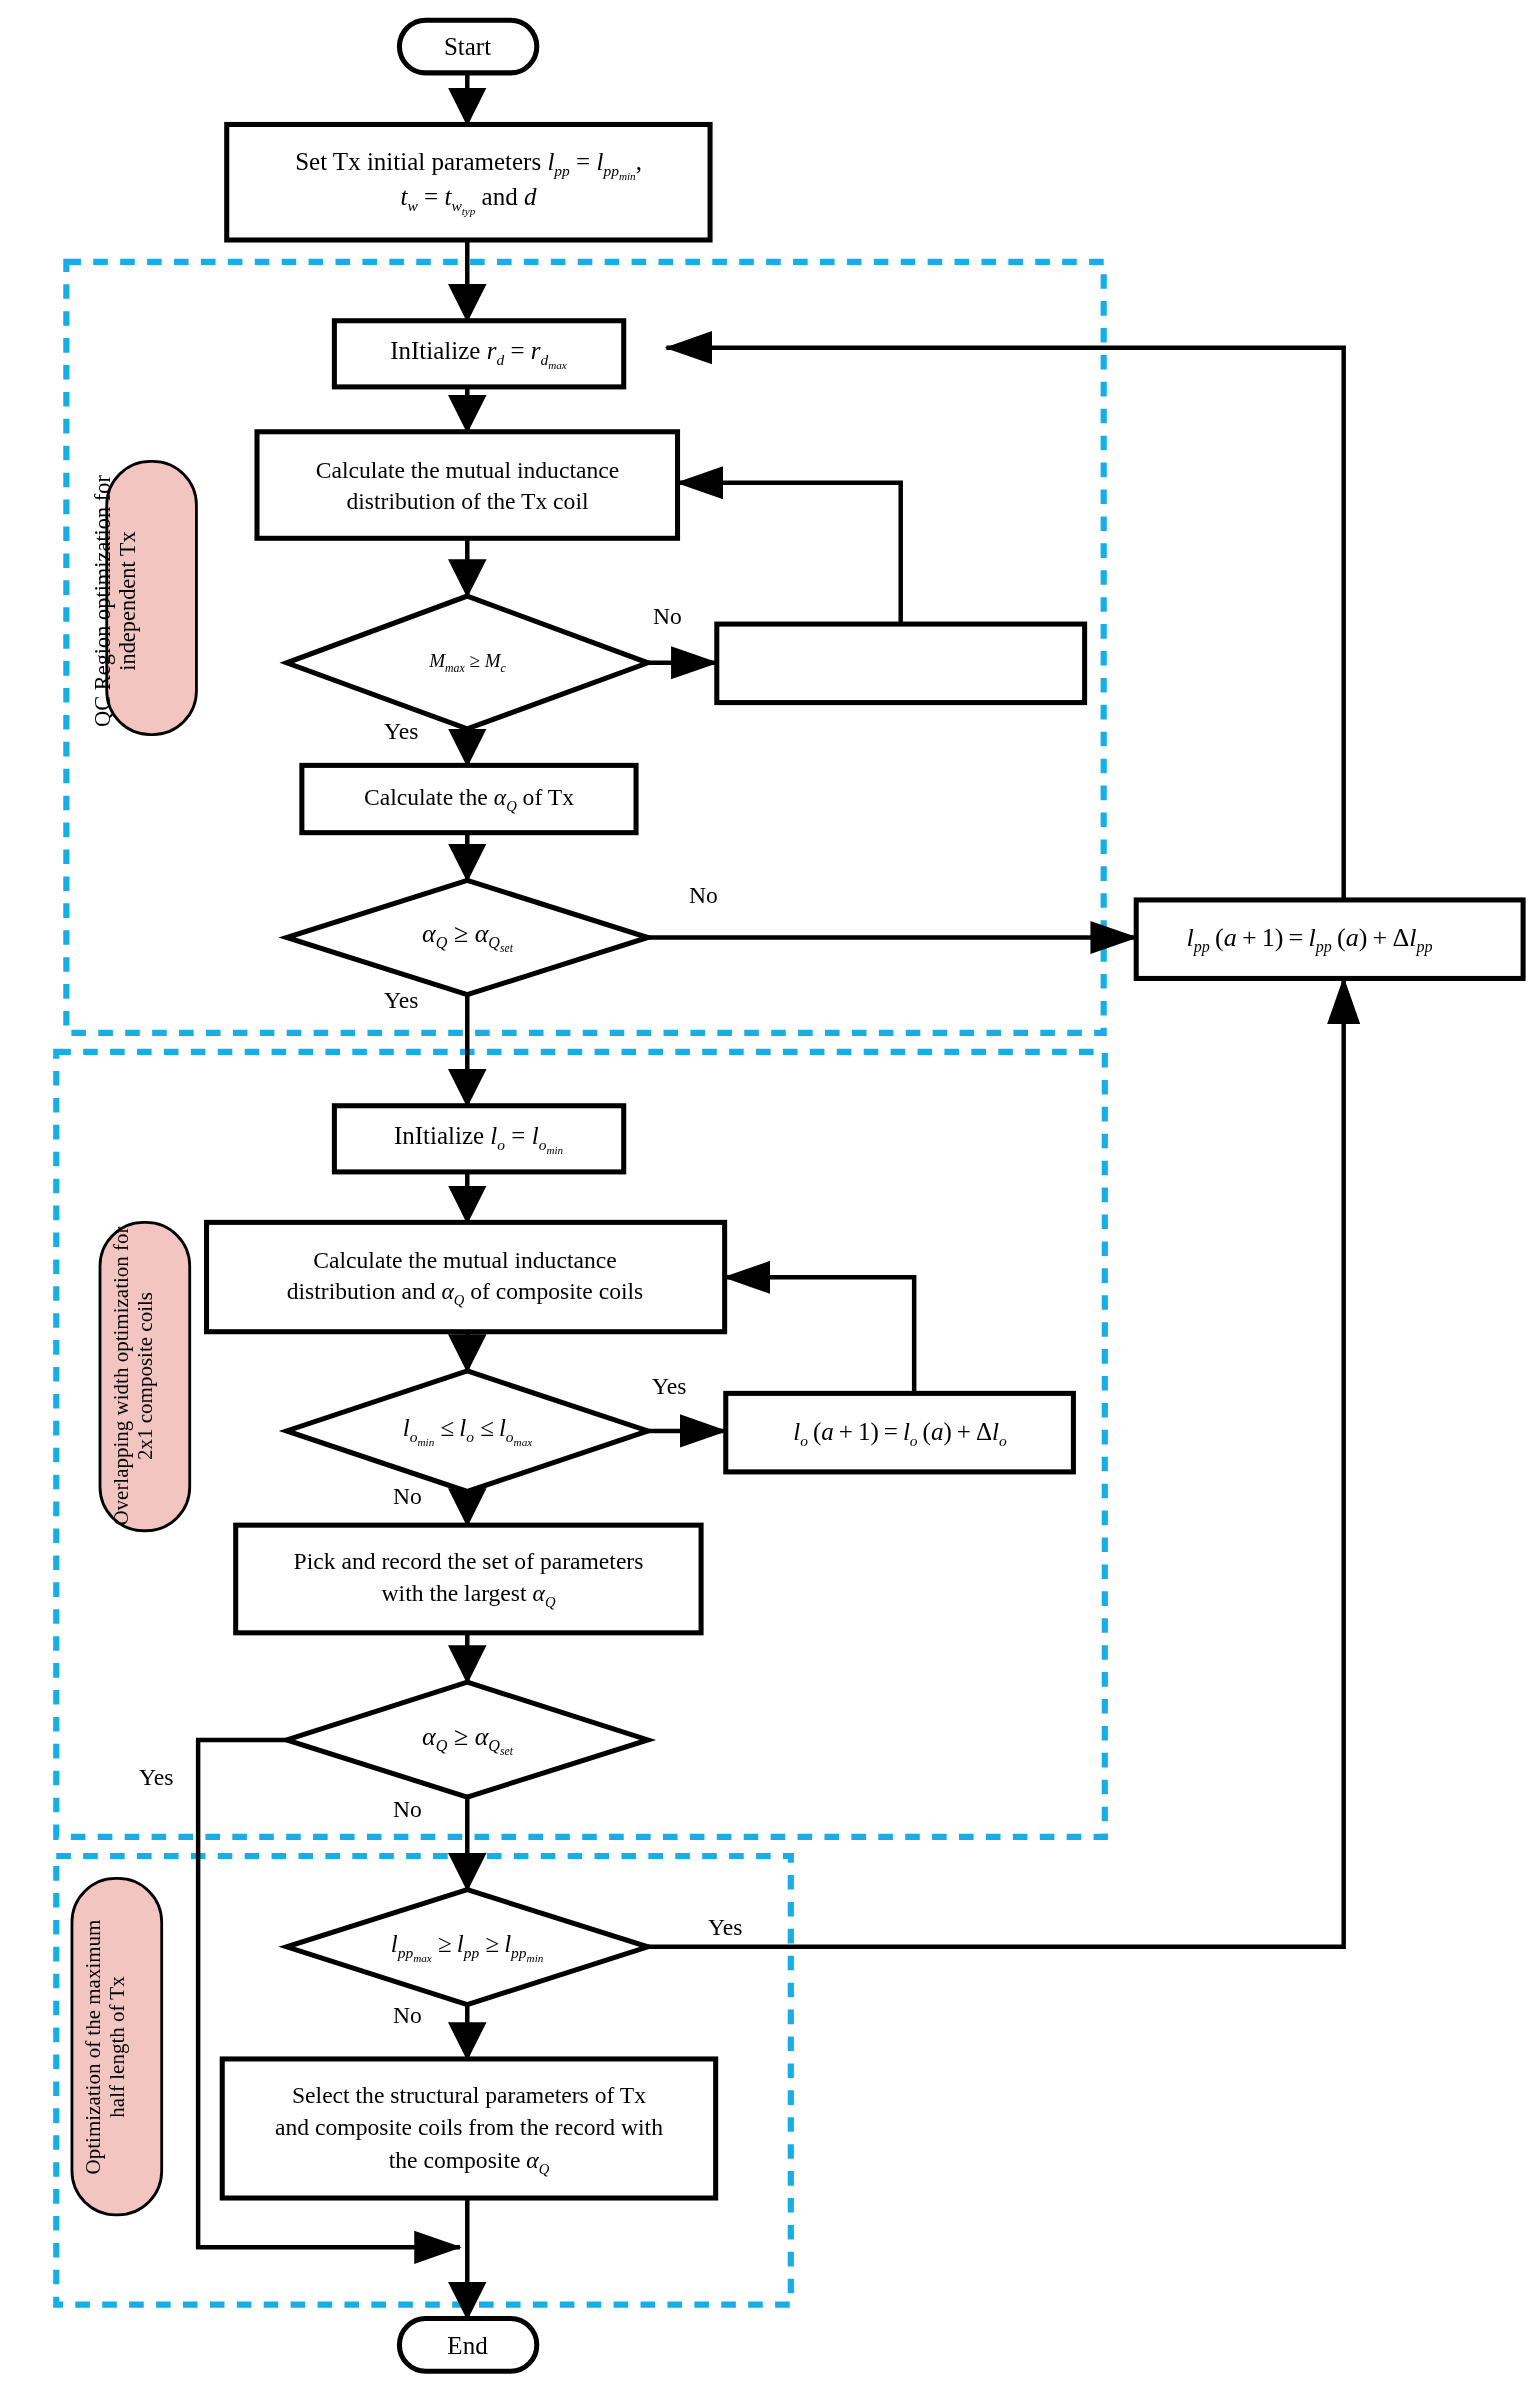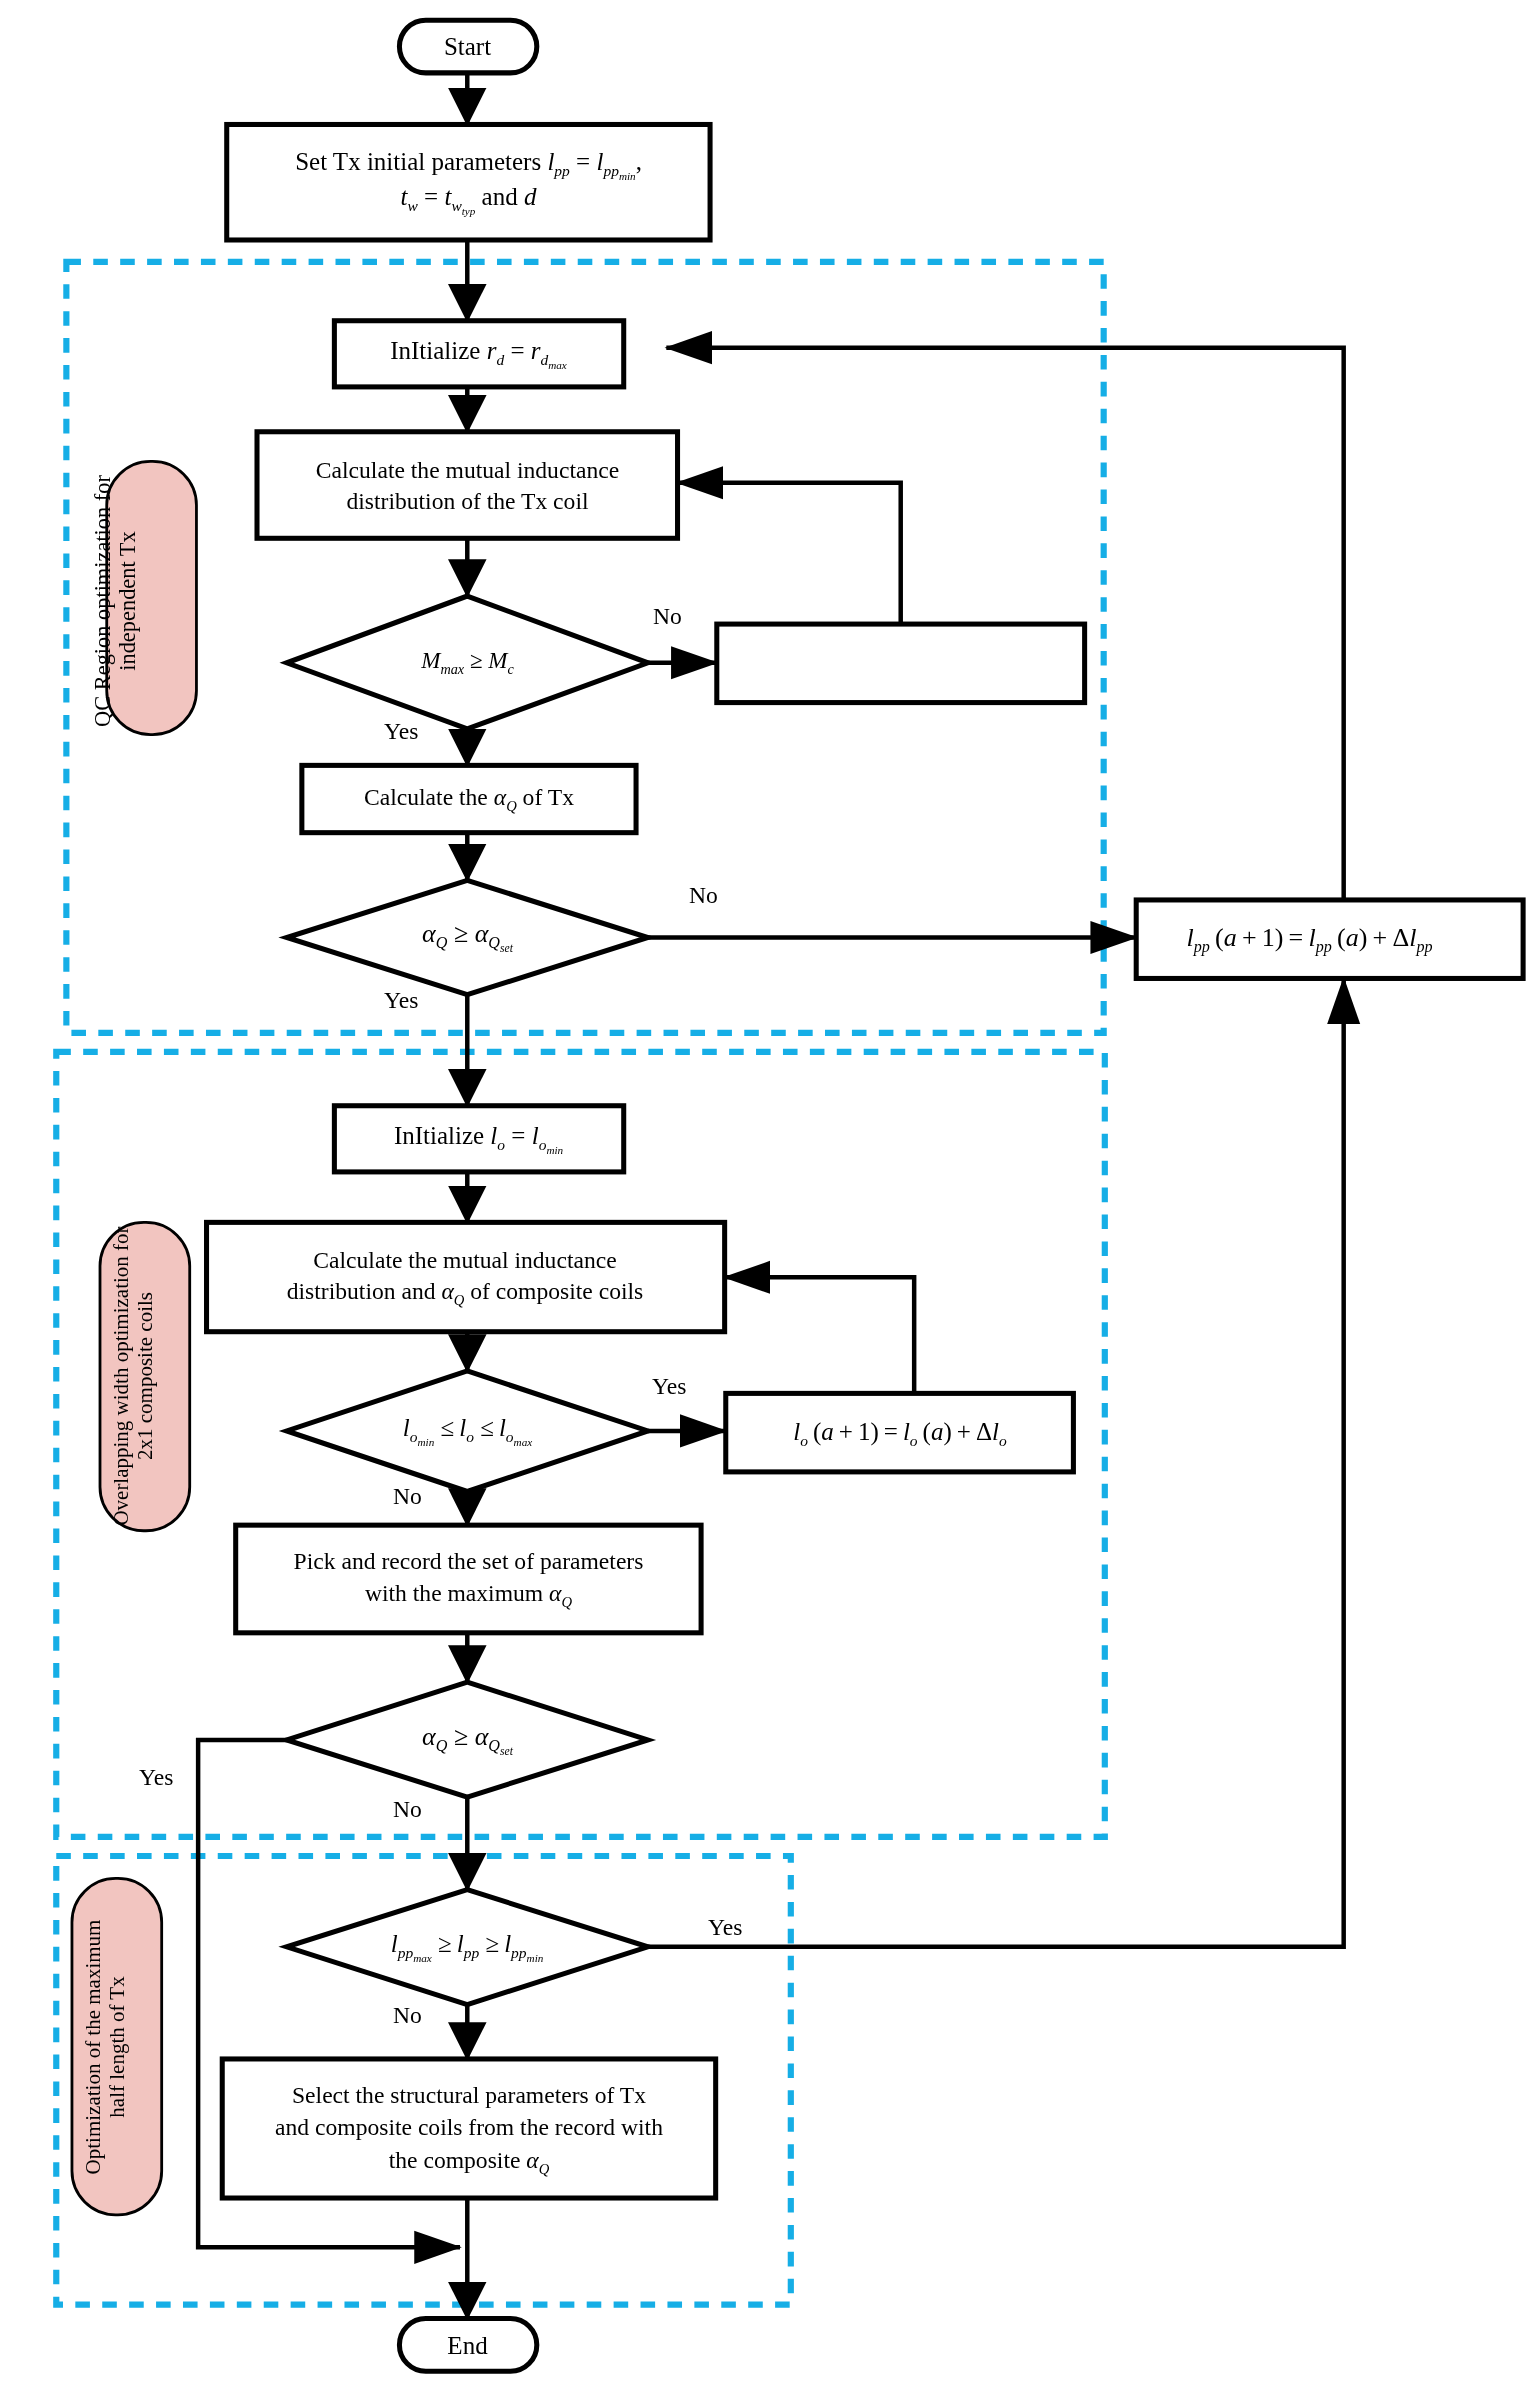--- a/index.html
+++ b/index.html
@@ -141,21 +141,21 @@
     <span style="font-style:italic;">d</span>
   </div>
 </div>
 
 <div style="position:absolute;left:257px;top:432px;width:421px;height:107px;display:flex;flex-direction:column;align-items:center;justify-content:center;line-height:1.28;">
   <span style="font-size:23.6px;">Calculate the mutual inductance</span>
   <span style="font-size:23.6px;">distribution of the Tx coil</span>
 </div>
 
 <div style="position:absolute;left:333px;top:640px;width:269px;height:45px;display:flex;align-items:center;justify-content:center;">
-  <span style="font-size:23px;font-style:italic;white-space:nowrap;">M<sub style="font-size:.62em;">max</sub> <span style="font-style:normal;">≥</span> M<sub style="font-size:.62em;">c</sub></span>
+  <span style="font-size:19px;font-style:italic;white-space:nowrap;">M<sub style="font-size:.62em;">max</sub> <span style="font-style:normal;">≥</span> M<sub style="font-size:.62em;">c</sub></span>
 </div>
 
 
 <div style="position:absolute;left:302px;top:766px;width:334px;height:67px;display:flex;align-items:center;justify-content:center;">
   <span style="font-size:23.6px;white-space:nowrap;">
     <span>Calculate the</span>
     <span style="font-style:italic;"> α<sub style="font-size:.62em;">Q</sub> </span>
     <span>of Tx</span>
   </span>
 </div>
@@ -188,21 +188,21 @@
   <span style="font-size:25px;font-style:italic;white-space:nowrap;">l<sub style="font-size:.62em;">o<sub style="font-size:.72em;">min</sub></sub> <span style="font-style:normal;">≤</span> l<sub style="font-size:.62em;">o</sub> <span style="font-style:normal;">≤</span> l<sub style="font-size:.62em;">o<sub style="font-size:.72em;">max</sub></sub></span>
 </div>
 
 <div style="position:absolute;left:726px;top:1394px;width:348px;height:79px;display:flex;align-items:center;justify-content:center;">
   <span style="font-size:25px;font-style:italic;white-space:nowrap;">l<sub style="font-size:.62em;">o</sub><span style="font-style:normal;"> (</span>a<span style="font-style:normal;"> + 1) = </span>l<sub style="font-size:.62em;">o</sub><span style="font-style:normal;"> (</span>a<span style="font-style:normal;">) + Δ</span>l<sub style="font-size:.62em;">o</sub></span>
 </div>
 
 <div style="position:absolute;left:236px;top:1525px;width:465px;height:108px;display:flex;flex-direction:column;align-items:center;justify-content:center;line-height:1.35;">
   <span style="font-size:23.6px;">Pick and record the set of parameters</span>
   <span style="font-size:23.6px;white-space:nowrap;">
-    <span>with the maximum</span>
+    <span>with the largest</span>
     <span style="font-style:italic;"> α<sub style="font-size:.62em;">Q</sub></span>
   </span>
 </div>
 
 <div style="position:absolute;left:333px;top:1718px;width:269px;height:45px;display:flex;align-items:center;justify-content:center;">
   <span style="font-size:26px;font-style:italic;white-space:nowrap;">α<sub style="font-size:.62em;">Q</sub> <span style="font-style:normal;">≥</span> α<sub style="font-size:.62em;">Q<sub style="font-size:.72em;">set</sub></sub></span>
 </div>
 
 <div style="position:absolute;left:310px;top:1925px;width:314px;height:45px;display:flex;align-items:center;justify-content:center;">
   <span style="font-size:25px;font-style:italic;white-space:nowrap;">l<sub style="font-size:.62em;">pp<sub style="font-size:.72em;">max</sub></sub> <span style="font-style:normal;">≥</span> l<sub style="font-size:.62em;">pp</sub> <span style="font-style:normal;">≥</span> l<sub style="font-size:.62em;">pp<sub style="font-size:.72em;">min</sub></sub></span>

